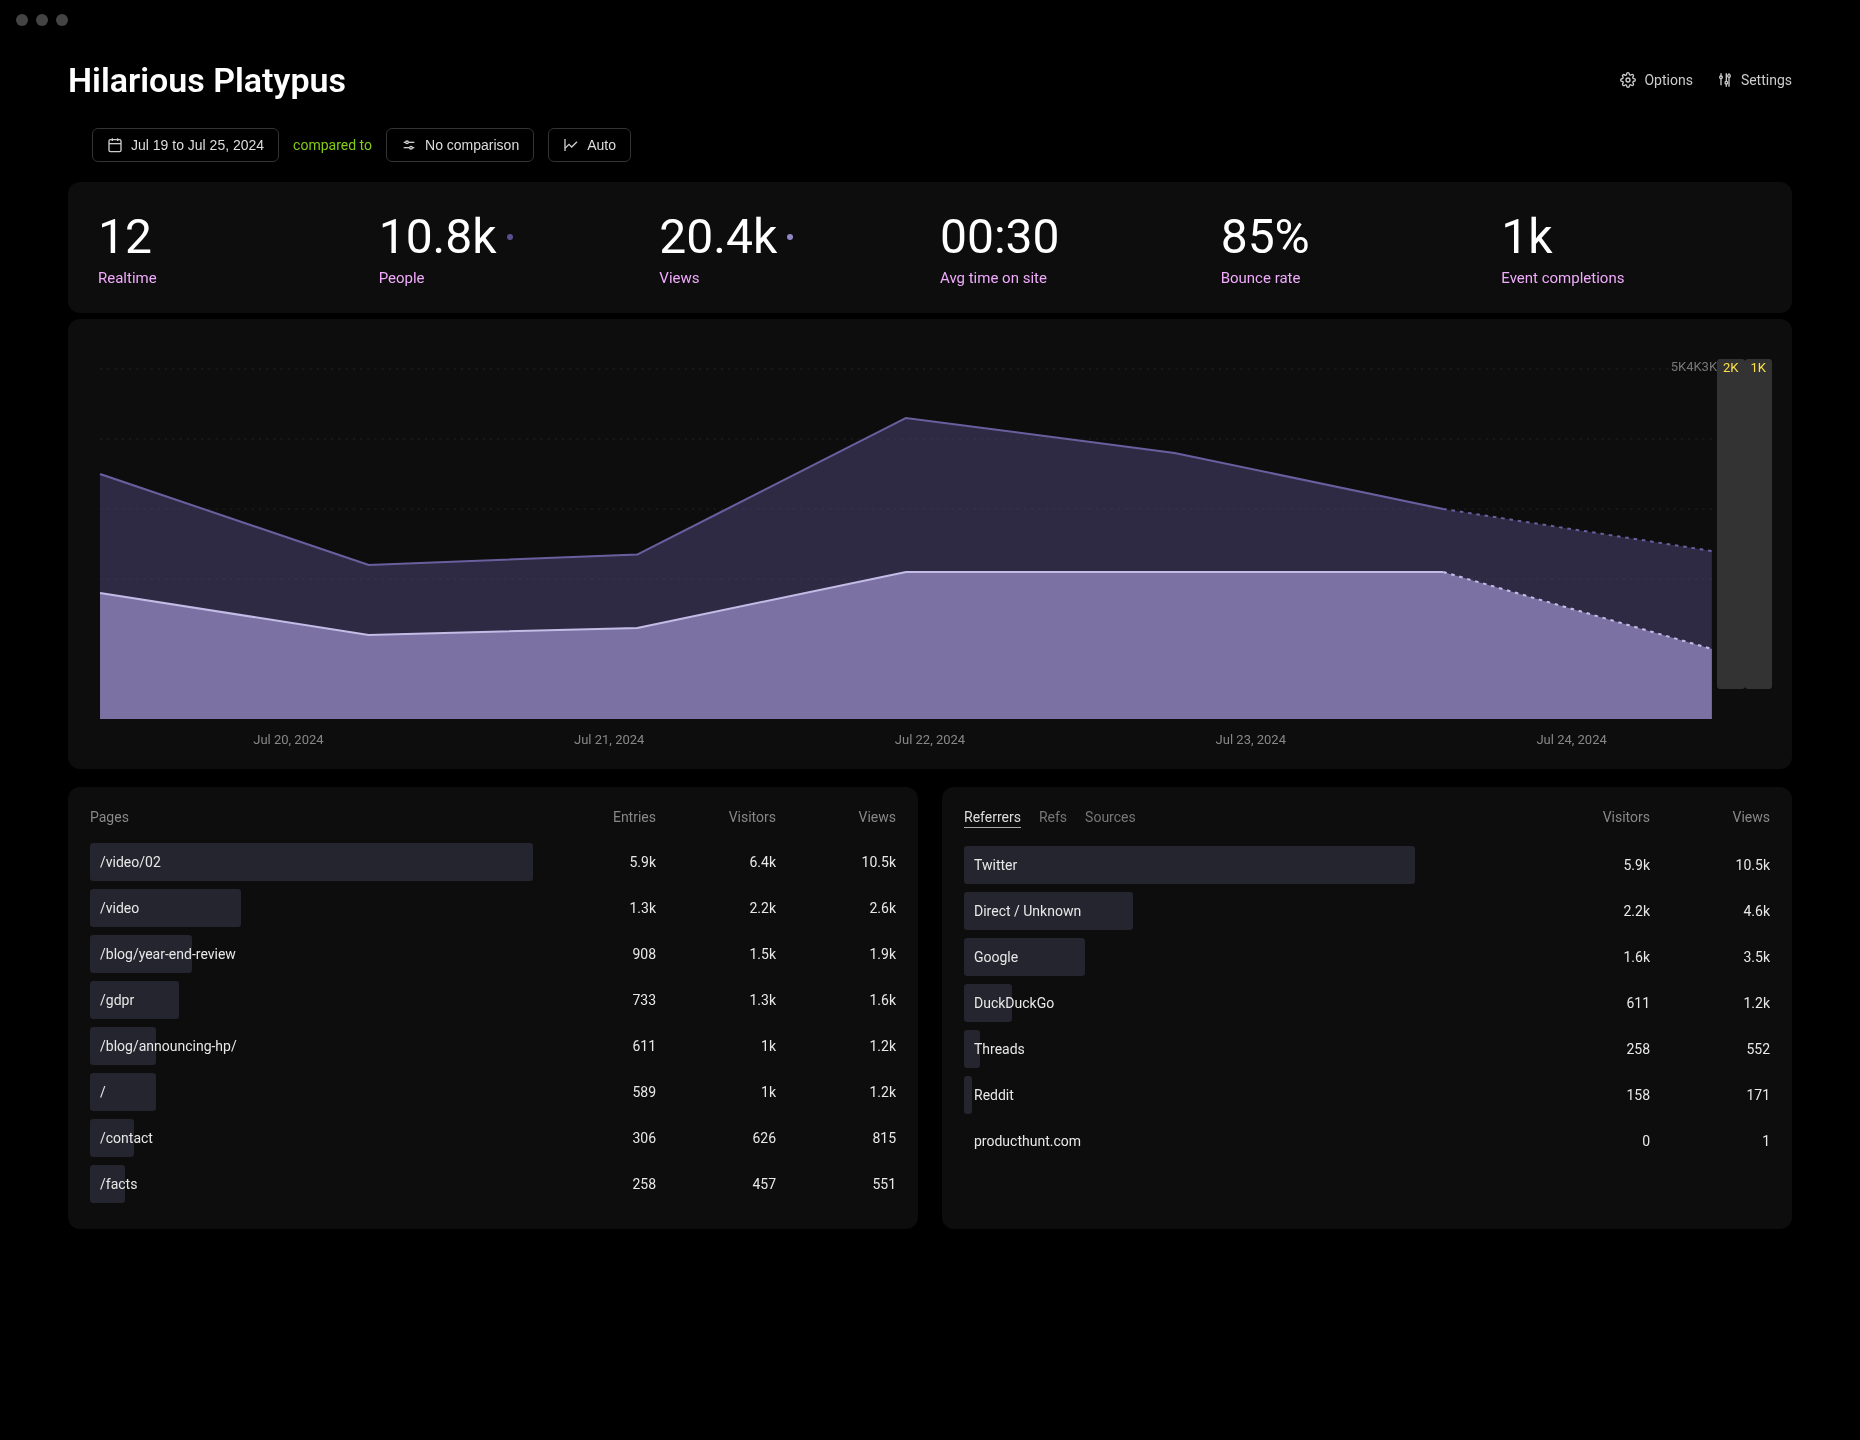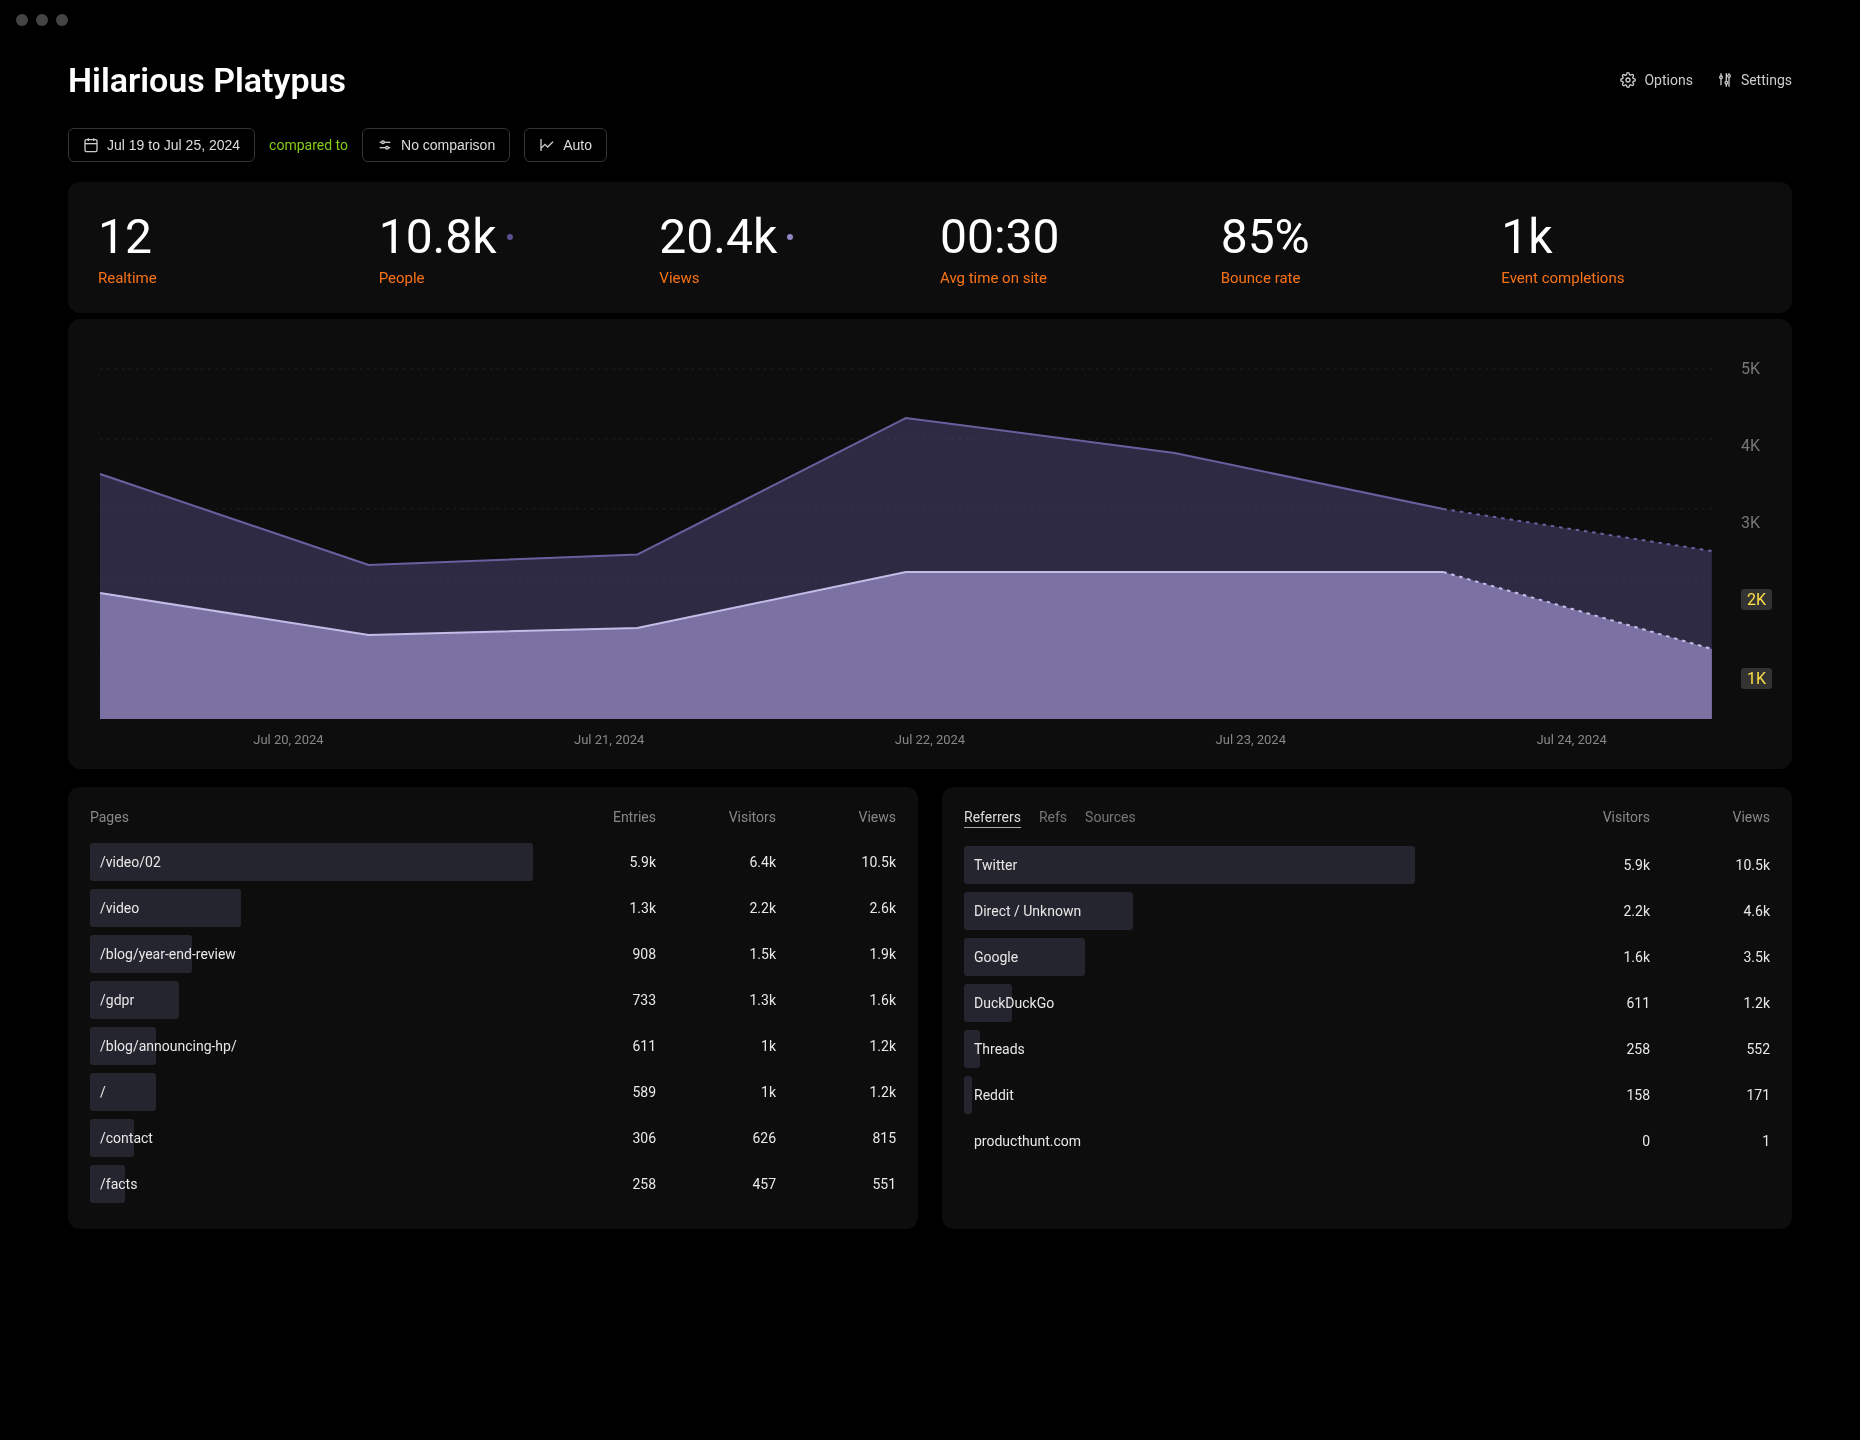--- a/index.html
+++ b/index.html
@@ -51,20 +51,21 @@
   align-items: center;
   gap: 8px;
   color: #ccc;
   cursor: pointer;
 }
 .controls {
   display: flex;
   align-items: center;
   gap: 14px;
   margin-bottom: 20px;
+  margin-left: 24px;
 }
 .control-btn {
   display: inline-flex;
   align-items: center;
   gap: 8px;
   padding: 8px 14px;
   border: 1px solid #333;
   border-radius: 6px;
   background: transparent;
   color: #ddd;
@@ -92,21 +93,21 @@
   gap: 10px;
 }
 .metric-dot {
   width: 6px;
   height: 6px;
   border-radius: 50%;
 }
 .dot-1 { background: #5b4e8f; }
 .dot-2 { background: #9186c4; }
 .metric-label {
-  color: #f97316;
+  color: #f0abfc;
   font-size: 15px;
   margin-top: 4px;
 }
 .chart-card {
   background: #0d0d0d;
   border-radius: 12px;
   padding: 30px 20px 20px 20px;
   margin-bottom: 18px;
 }
 .chart-container {
@@ -116,23 +117,23 @@
 .chart-svg {
   width: 100%;
   height: 370px;
 }
 .y-labels {
   position: absolute;
   right: 0;
   top: 0;
   height: 370px;
   display: flex;
-  flex-direction: column;
+  flex-direction: row;
   justify-content: space-between;
-  font-size: 16px;
+  font-size: 13px;
   color: #777;
   padding: 10px 0 30px 0;
 }
 .y-label-last {
   background: #333;
   padding: 1px 6px;
   border-radius: 3px;
   color: #fde047;
 }
 .x-labels {

